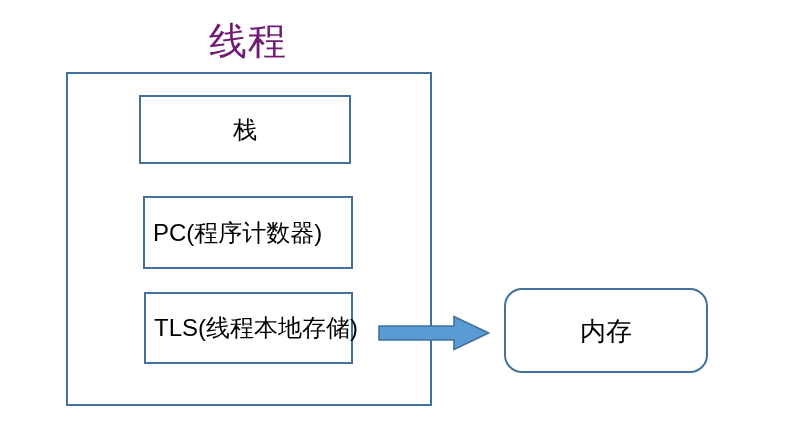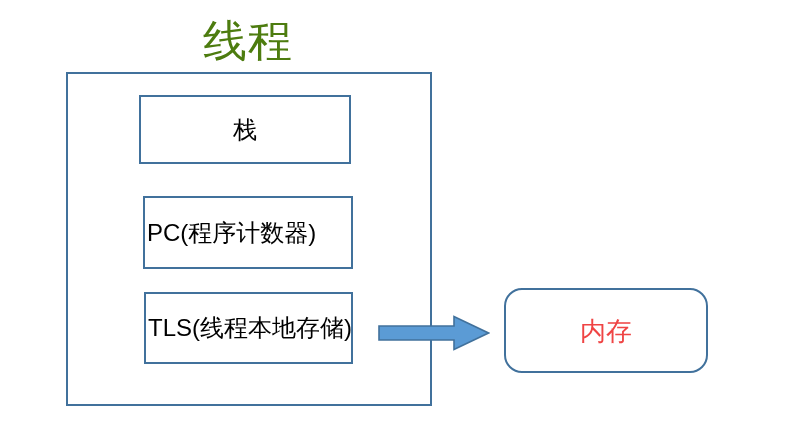--- a/index.html
+++ b/index.html
@@ -19,24 +19,24 @@
     overflow: hidden;
   }
 
   
   .diagram-title {
     position: absolute;
     left: 148px;
     top: 20px;
     width: 200px;
     text-align: center;
-    font-size: 44px;
+    font-size: 38px;
     line-height: 42px;
     letter-spacing: 1px;
-    color: #4d7c0f;
+    color: #701a75;
     white-space: nowrap;
   }
 
   
   .thread-container {
     position: absolute;
     left: 66px;
     top: 72px;
     width: 366px;
     height: 334px;
@@ -56,21 +56,21 @@
     font-size: 24px;
     line-height: 28px;
     color: #000000;
     white-space: nowrap;
   }
   .component-box.center {
     justify-content: center;
   }
   .component-box.left {
     justify-content: flex-start;
-    padding-left: 2px;
+    padding-left: 8px;
   }
 
   .box-stack {
     left: 139px;
     top: 95px;
     width: 212px;
     height: 69px;
   }
   .box-pc {
     left: 143px;
@@ -103,21 +103,21 @@
     height: 85px;
     box-sizing: border-box;
     border: 2.5px solid #41719C;
     border-radius: 18px;
     background: #ffffff;
     display: flex;
     align-items: center;
     justify-content: center;
     font-size: 26px;
     line-height: 30px;
-    color: #ef4444;
+    color: #000000;
     white-space: nowrap;
   }
 </style>
 </head>
 <body>
 
 <div id="canvas">
 
   <div class="diagram-title">线程</div>
 

